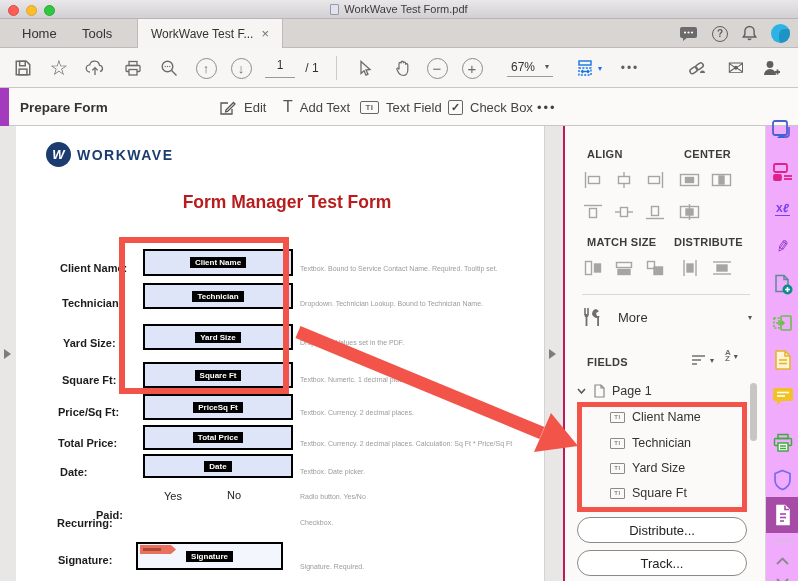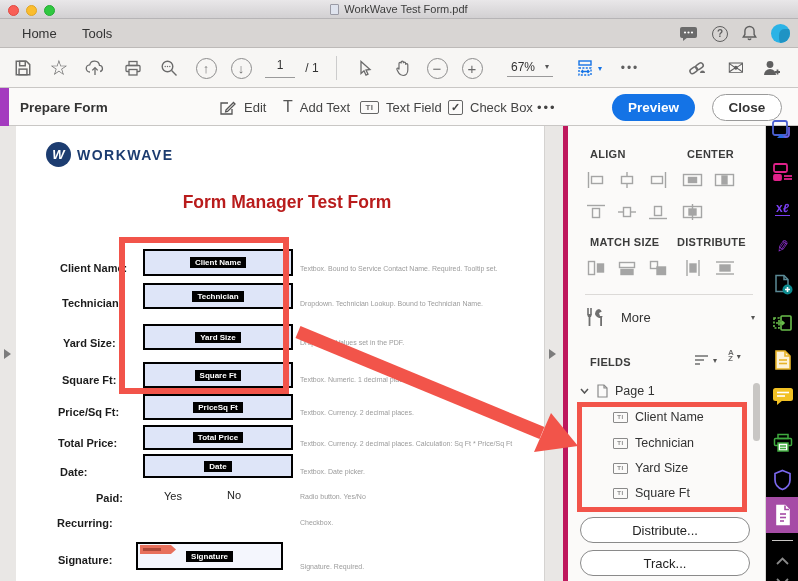--- a/index.html
+++ b/index.html
@@ -79,35 +79,35 @@
 
   .sig-field { position:absolute; left:120px; top:416px; width:147px; height:28px; background:#f4f6fd; border:2.5px solid #000;
     display:flex; align-items:center; justify-content:center;}
   .sig-flag { position:absolute; left:2px; top:1px; width:36px; height:9px; background:#e8705c;
     clip-path:polygon(0 0,86% 0,100% 50%,86% 100%,0 100%); }
   .sig-flag::after{content:""; position:absolute; left:3px; top:3px; width:18px; height:3px; background:#7c2a1e; opacity:.55;}
 
   .hl-box { position:absolute; border-style:solid; border-color:#f2544a; pointer-events:none; z-index:40; }
 
   
-  .panel { position:absolute; left:563px; top:0; width:202px; height:455px; background:#fbfaf9; border-left:5px solid #be185d; }
+  .panel { position:absolute; left:563px; top:0; width:202px; height:455px; background:#fbfaf9; border-left:2px solid #be185d; }
   .ph { position:absolute; font-size:11px; font-weight:bold; color:#3c3c3c; letter-spacing:.3px; }
   .picon { position:absolute; width:24px; height:20px; display:flex; align-items:center; justify-content:center; }
   .pdivider { position:absolute; left:17px; width:168px; height:1px; background:#dcdad8; }
   .more-row { position:absolute; left:17px; top:180px; width:170px; display:flex; align-items:center; gap:12px; font-size:13px; color:#333;}
   .sort-group { position:absolute; display:flex; align-items:center; gap:3px; color:#6b6b6b;}
   .tree-caret { display:inline-block; }
   .tree-row { position:absolute; display:flex; align-items:center; gap:7px; font-size:12.5px; color:#333; }
   .ti-mini { width:15px; height:11px; border:1.2px solid #8a8a8a; border-radius:1px; display:flex; align-items:center; justify-content:center; font-size:6px; font-weight:bold; color:#8a8a8a; letter-spacing:.5px;}
   .scroll-thumb { position:absolute; left:185px; top:257px; width:7px; height:58px; background:#c8c6c4; border-radius:4px;}
   .panel-btn { position:absolute; left:12px; width:170px; height:26px; background:#fff; border:1.5px solid #8a8a8a;
     border-radius:14px; display:flex; align-items:center; justify-content:center; font-size:13px; color:#222; }
 
   
-  .rail { position:absolute; left:765px; top:0; width:33px; height:455px; background:#000000; border-left:1px solid #d8d6d4; }
+  .rail { position:absolute; left:765px; top:0; width:33px; height:455px; background:#f0abfc; border-left:1px solid #d8d6d4; }
   .rail-icon { position:absolute; left:0; width:33px; height:30px; display:flex; align-items:center; justify-content:center; }
   .rail-sel { position:absolute; left:0; top:371px; width:33px; height:36px; background:#a64ca6; display:flex; align-items:center; justify-content:center;}
   .rail-div { position:absolute; left:6px; top:414px; width:21px; height:1px; background:#c9c7c5; }
   .xl-glyph { font-size:12px; font-weight:bold; color:#7a3ff2; border-bottom:1.6px solid #7a3ff2; line-height:1.05; padding:0 1px;}
   .pen-glyph { font-size:16px; color:#8b2fc9; transform:scaleX(-1) rotate(10deg); }
 
   svg { display:block; }
   .overlay { position:absolute; inset:0; pointer-events:none; z-index:50; }
 </style>
 </head>
@@ -122,20 +122,24 @@
       <div class="light green"></div>
     </div>
     <div class="win-title">
       <span class="doc-glyph"></span><span>WorkWave Test Form.pdf</span>
     </div>
   </div>
 
   <div class="tabbar">
     <div class="tab-plain" style="left:10px;">Home</div>
     <div class="tab-plain" style="left:70px;">Tools</div>
+    <div class="tab-active">
+      <span>WorkWave Test F...</span>
+      <span class="tab-close">×</span>
+    </div>
     <div class="tabbar-right">
       <span>
         <svg width="19" height="16" viewBox="0 0 19 16">
             <rect x="1" y="1" width="17" height="11" rx="2" fill="#6b6b6b"></rect>
             <polygon points="4,11 4,15 9,11" fill="#6b6b6b"></polygon>
             <circle cx="6" cy="6.5" r="1.1" fill="#fff"></circle>
             <circle cx="9.5" cy="6.5" r="1.1" fill="#fff"></circle>
             <circle cx="13" cy="6.5" r="1.1" fill="#fff"></circle>
           </svg>
       </span>
@@ -261,43 +265,41 @@
     </div>
     <div class="fb-item" style="left:360px;">
       <span class="ti-box">TI</span>
       <span>Text Field</span>
     </div>
     <div class="fb-item" style="left:448px;">
       <span class="cb-box">✓</span>
       <span>Check Box</span>
     </div>
     <div class="fb-item dots" style="left:537px;">•••</div>
-    <div class="btn-pill btn-preview">Preview</div>
-    <div class="btn-pill btn-close">Close</div>
   </div>
 
   <div class="content">
 
     <div class="gutter-arrow" style="left:4px; top:223px;"></div>
 
     <div class="page">
       <div class="logo">
         <div class="logo-circle">W</div>
         <div class="logo-word">WORKWAVE</div>
       </div>
       <div class="doc-title">Form Manager Test Form</div>
 
       <div class="flabel" style="left:44px; top:136px;">Client Name:</div>
       <div class="flabel" style="left:46px; top:171px;">Technician:</div>
       <div class="flabel" style="left:47px; top:211px;">Yard Size:</div>
       <div class="flabel" style="left:46px; top:248px;">Square Ft:</div>
       <div class="flabel" style="left:42px; top:280px;">Price/Sq Ft:</div>
       <div class="flabel" style="left:42px; top:311px;">Total Price:</div>
       <div class="flabel" style="left:44px; top:340px;">Date:</div>
-      <div class="flabel" style="left:44px; top:366px;padding-left:36px;">Paid:</div>
+      <div class="flabel" style="left:44px; top:383px;padding-left:36px;">Paid:</div>
       <div class="flabel" style="left:41px; top:391px;">Recurring:</div>
       <div class="flabel" style="left:42px; top:428px;">Signature:</div>
 
       <div class="ffield" style="top:123px; height:27px;">
           <span class="fchip">Client Name</span>
         </div>
       <div class="ffield" style="top:157px; height:26px;">
           <span class="fchip">Technician</span>
         </div>
       <div class="ffield" style="top:198px; height:26px;">

